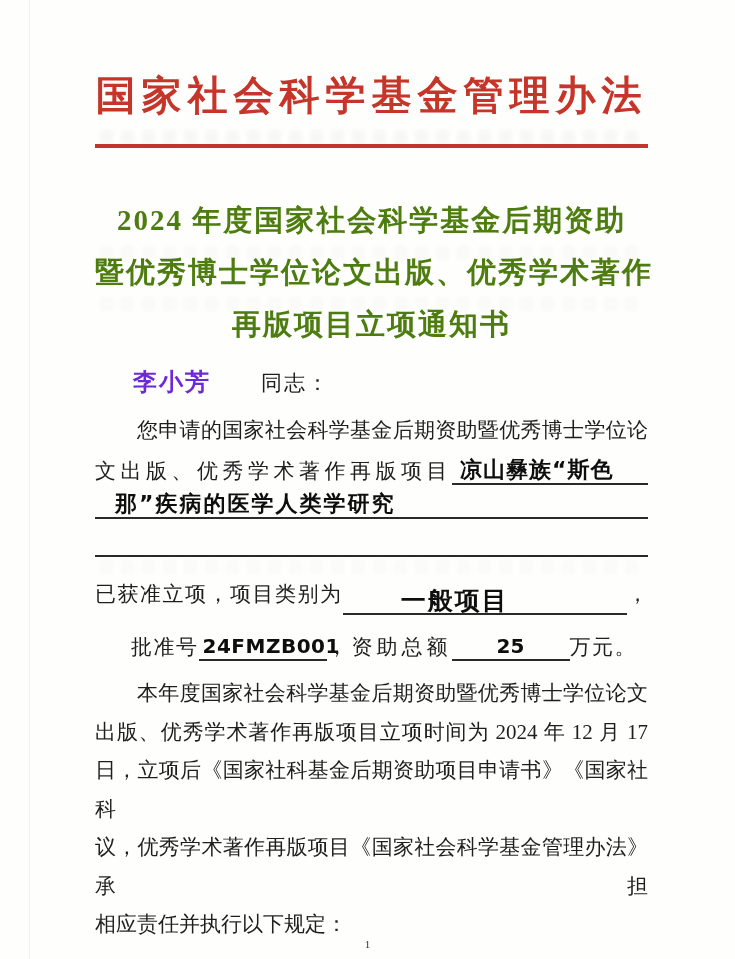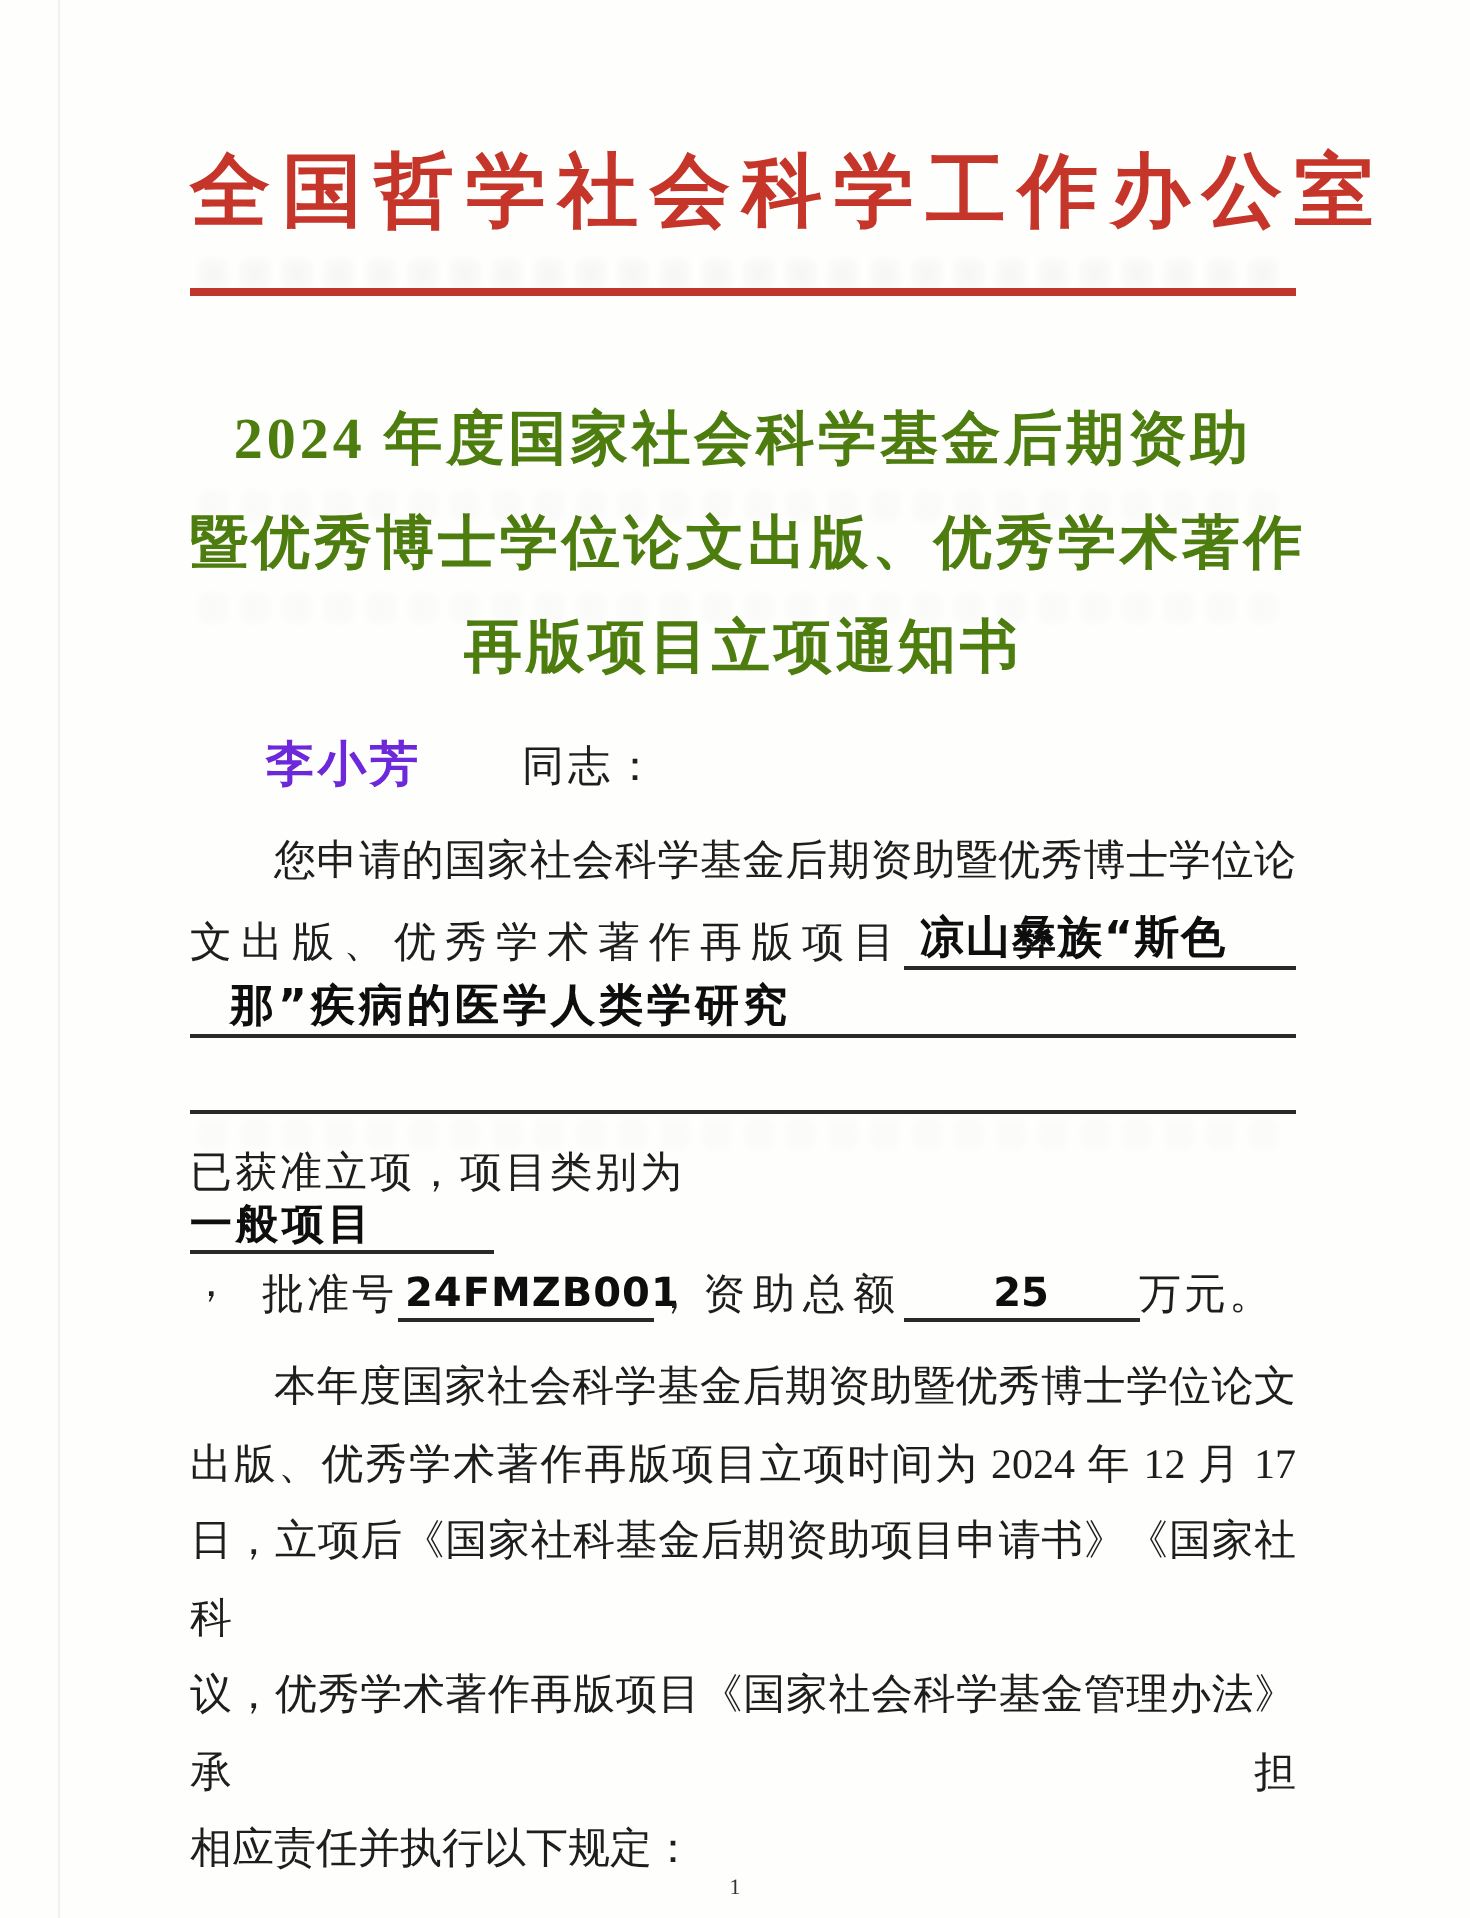--- a/index.html
+++ b/index.html
@@ -117,27 +117,26 @@
   .row2 .fill { font-size: 22px; letter-spacing: 1px; line-height: 26px; white-space: nowrap; }
 
   .row3 { margin-top: 0; height: 34px; }
   .row3 .fill { font-size: 22px; letter-spacing: 2px; padding-left: 20px; line-height: 26px; white-space: nowrap; }
 
   .row4 { height: 38px; }
 
   .approval-row1 {
     margin-top: 15px;
     display: flex;
-    align-items: flex-start;
+    align-items: center;
     height: 43px;
-    flex-direction: column;
   }
   .approval-row1 .prefix { letter-spacing: 1.5px; white-space: nowrap; line-height: 28px; }
   .approval-row1 .blank { flex: 1; height: 100%; justify-content: center; padding-right: 60px; }
-  .approval-row1 .fill { font-size: 21px; letter-spacing: 2px; line-height: 25px; }
+  .approval-row1 .fill { font-size: 25px; letter-spacing: 2px; line-height: 25px; }
   .approval-row1 .suffix { line-height: 28px; }
 
   .approval-row2 {
     margin-top: 4px;
     display: flex;
     align-items: flex-end;
     height: 42px;
     margin-left: 36px;
   }
   .approval-row2 .label { white-space: nowrap; letter-spacing: 1.5px; line-height: 28px; }
@@ -163,21 +162,21 @@
 <body>
 
 <div class="page">
 
   <div class="artifact fold-line"></div>
   <div class="artifact bleed b1"></div>
   <div class="artifact bleed b2"></div>
   <div class="artifact bleed b3"></div>
   <div class="artifact bleed b4"></div>
 
-  <div class="org-name">全国哲学社会科学工作办公室</div>
+  <div class="org-name">国家社会科学基金管理办法</div>
   <div class="red-rule"></div>
 
   <div class="doc-title">
     <div class="t-line">2024 年度国家社会科学基金后期资助</div>
     <div class="t-line">暨优秀博士学位论文出版、优秀学术著作</div>
     <div class="t-line">再版项目立项通知书</div>
   </div>
 
   <div class="salutation">
     <span class="recipient-name">李小芳</span>

